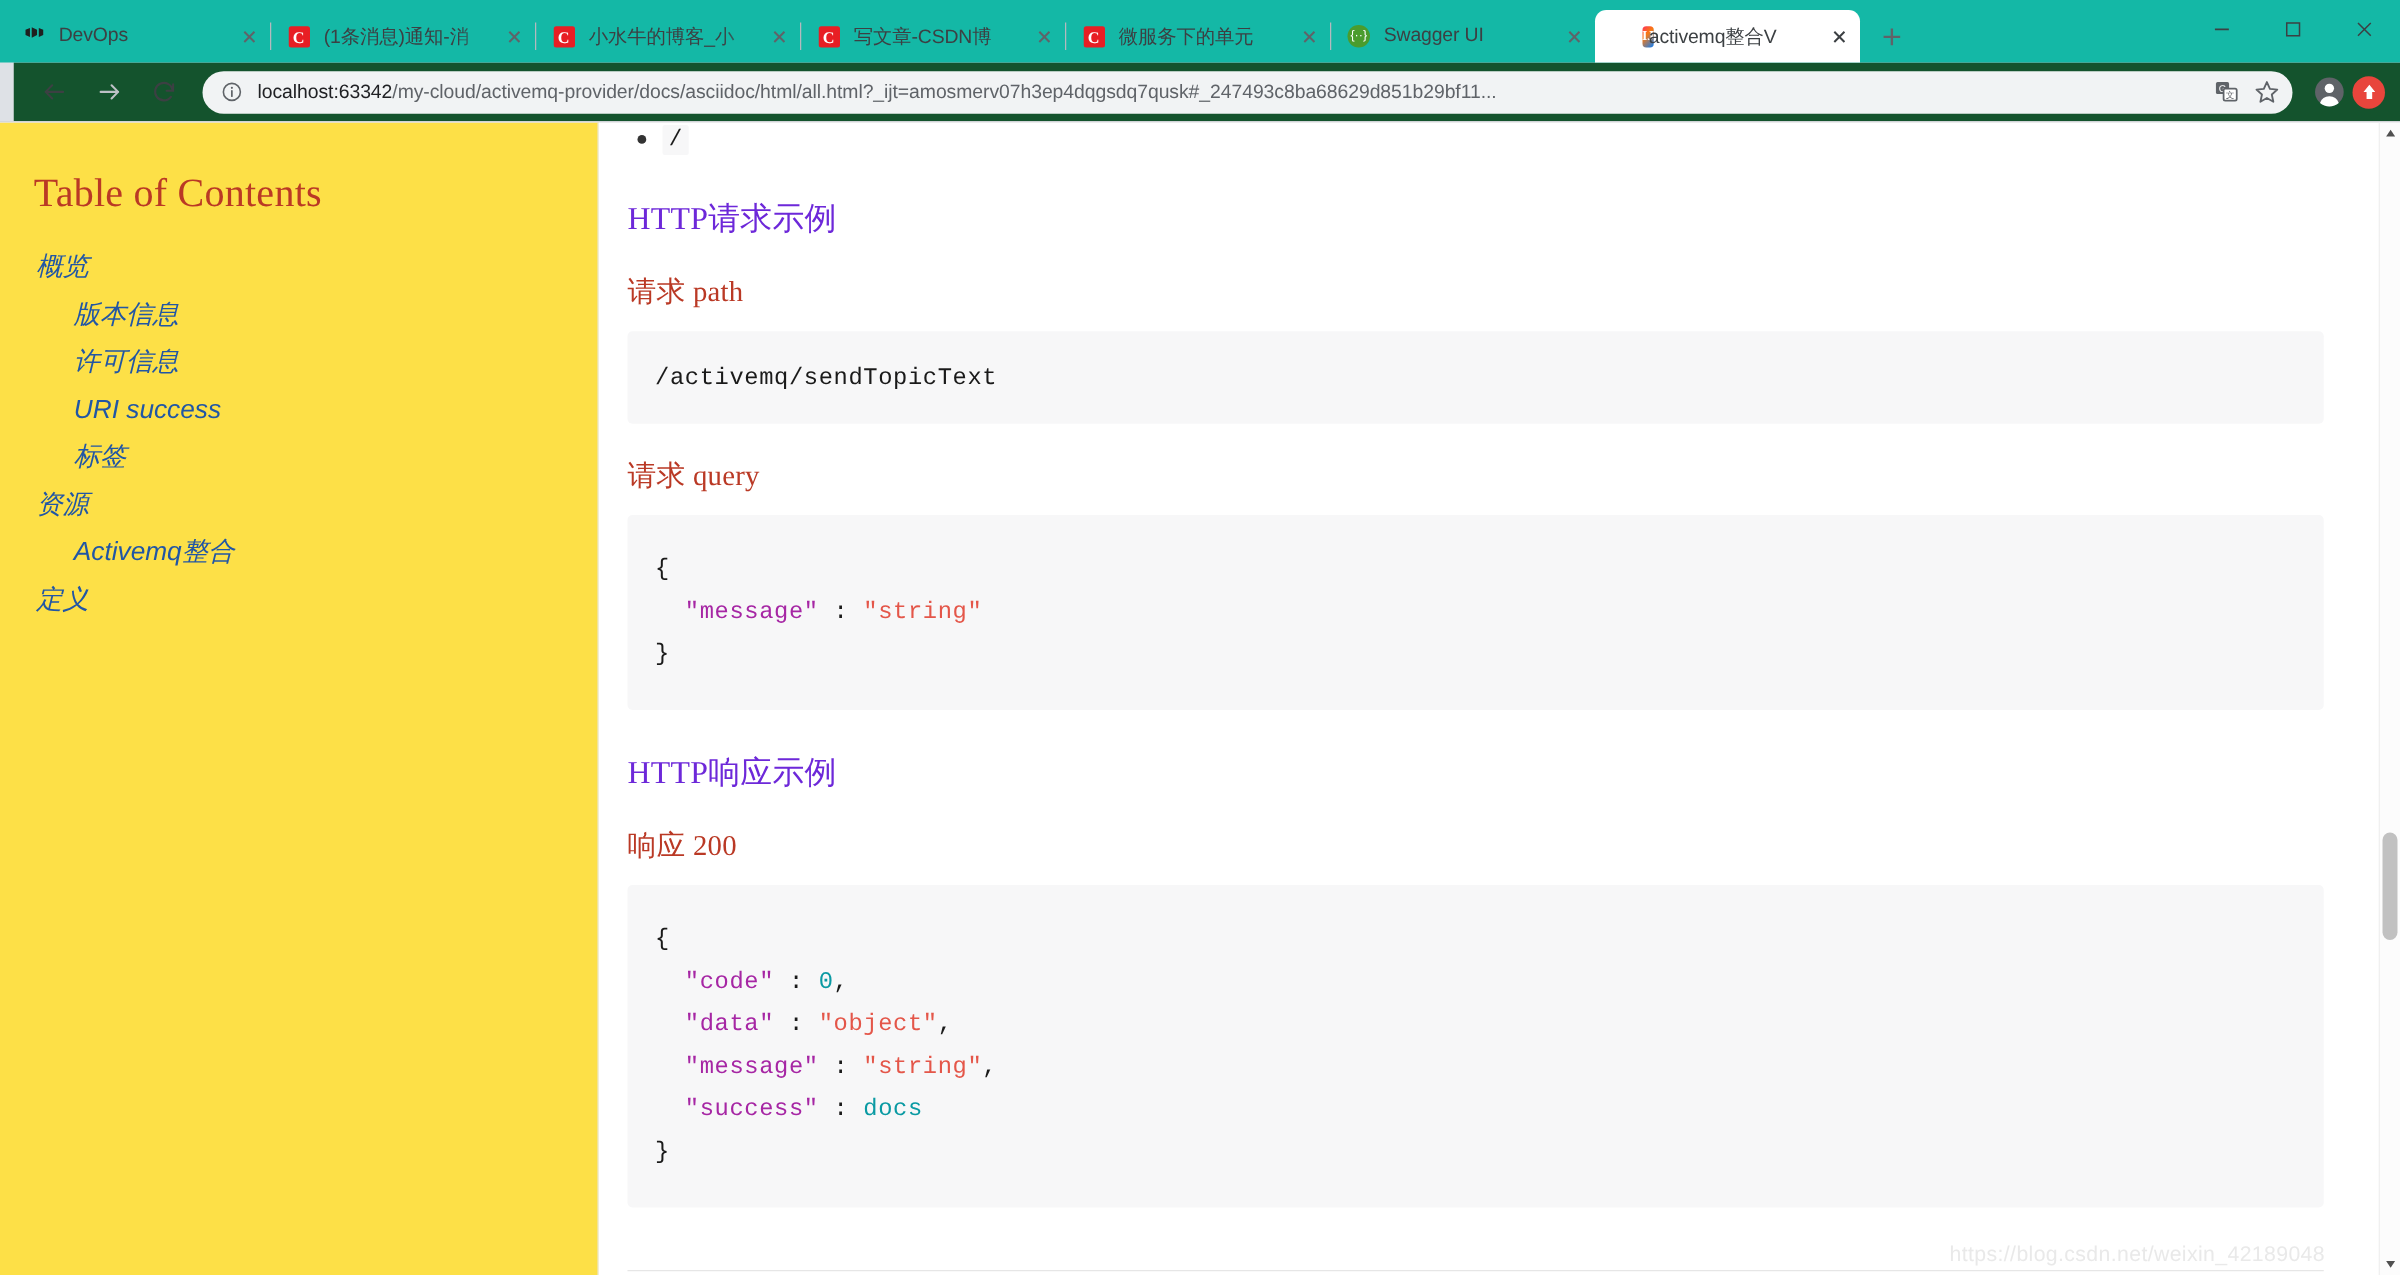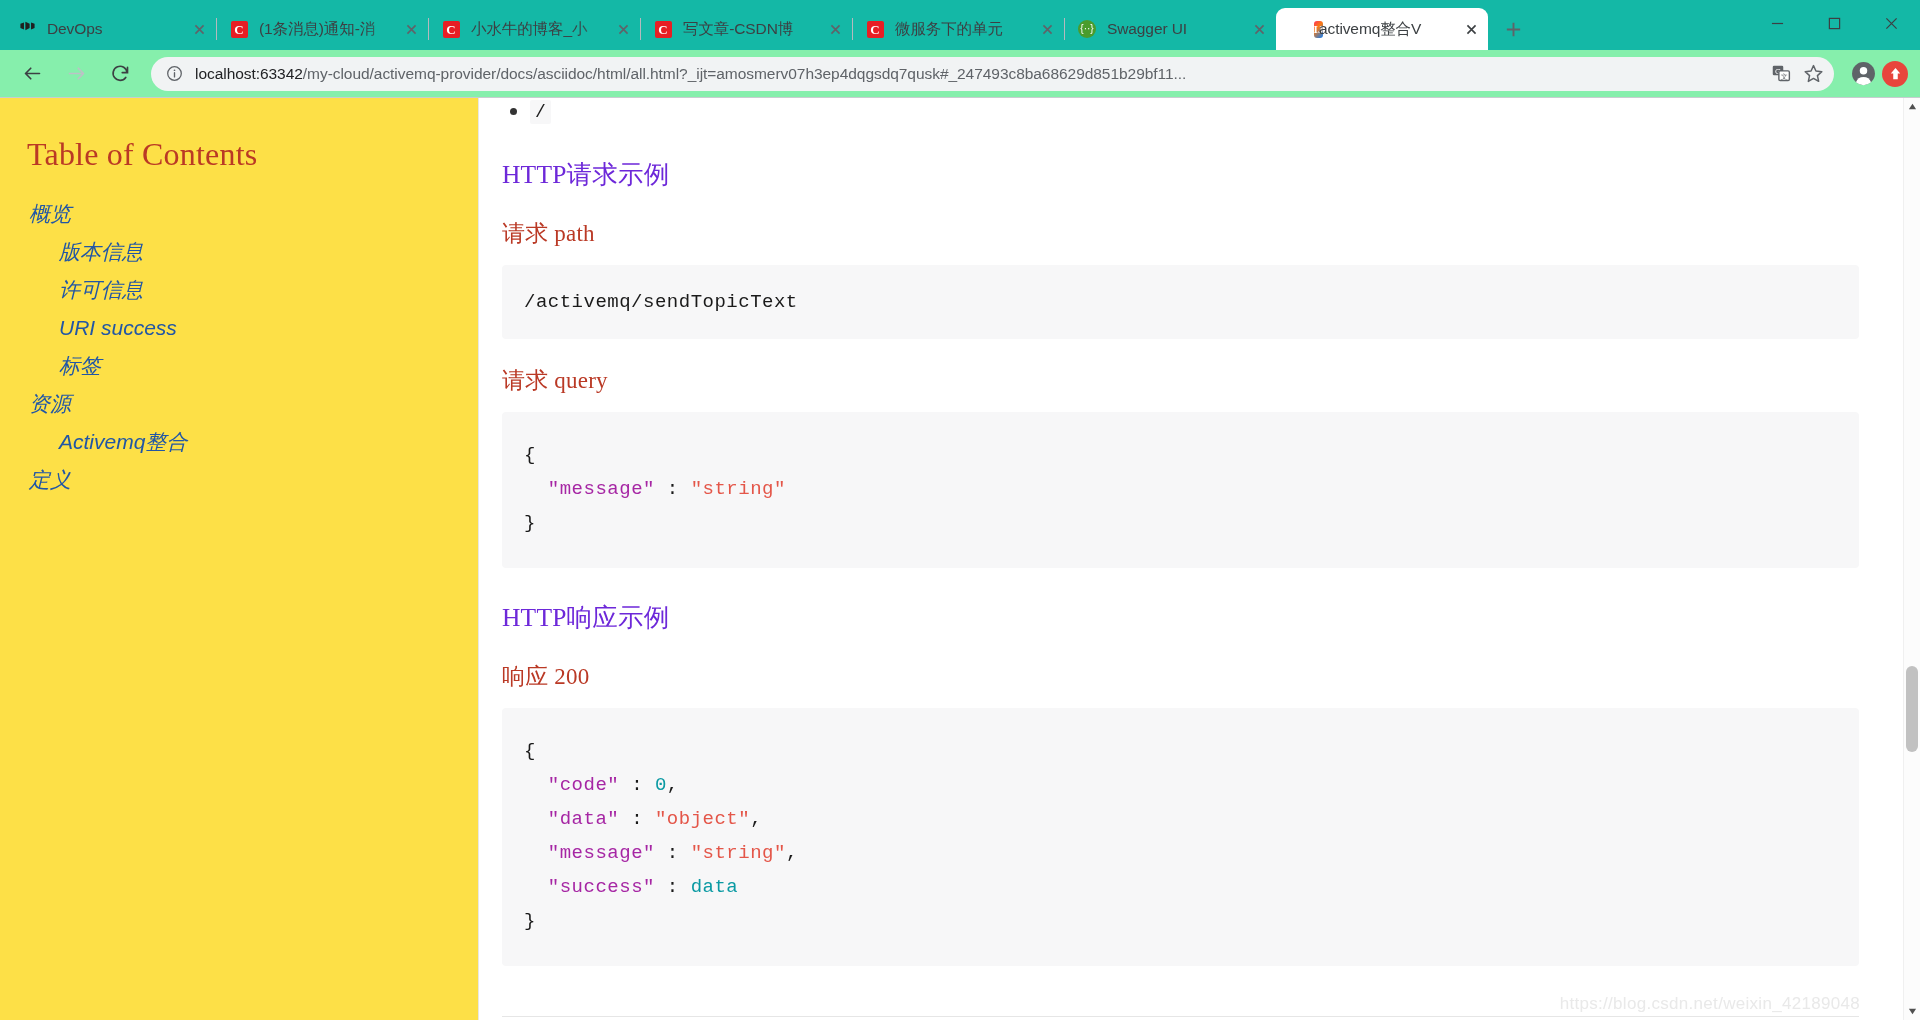--- a/index.html
+++ b/index.html
@@ -128,24 +128,25 @@
     line-height: 17px;
     text-align: center;
     font-family: "Liberation Serif", serif;
     margin-left: 39px;
   }
 
   
   .toolbar {
     height: 47px;
     flex: 0 0 47px;
-    background: #86efac;
+    background: #14532d;
     display: flex;
     align-items: center;
     padding: 0 10px;
+    margin-left: 11px;
   }
   .navbtn {
     width: 34px; height: 34px;
     margin: 0 5px;
     display: flex; align-items: center; justify-content: center;
     border-radius: 50%;
     flex: 0 0 34px;
   }
   .navbtn svg { width: 21px; height: 21px; }
   .omnibox {
@@ -568,21 +569,21 @@
   <span class="tok-key">"message"</span><span class="tok-punc"> : </span><span class="tok-str">"string"</span>
 <span class="tok-punc">}</span></pre>
 
         <h3 class="sect">HTTP响应示例</h3>
 
         <h4 class="sub">响应 200</h4>
         <pre class="codeblock tall"><span class="tok-punc">{</span>
   <span class="tok-key">"code"</span><span class="tok-punc"> : </span><span class="tok-num">0</span><span class="tok-punc">,</span>
   <span class="tok-key">"data"</span><span class="tok-punc"> : </span><span class="tok-str">"object"</span><span class="tok-punc">,</span>
   <span class="tok-key">"message"</span><span class="tok-punc"> : </span><span class="tok-str">"string"</span><span class="tok-punc">,</span>
-  <span class="tok-key">"success"</span><span class="tok-punc"> : </span><span class="tok-bool">data</span>
+  <span class="tok-key">"success"</span><span class="tok-punc"> : </span><span class="tok-bool">docs</span>
 <span class="tok-punc">}</span></pre>
 
         <hr class="hr-divider">
       </div>
 
       <div class="watermark">https://blog.csdn.net/weixin_42189048</div>
 
       <div class="scrollbar">
         <div class="sb-arrow sb-top">
           <svg viewBox="0 0 10 10">

